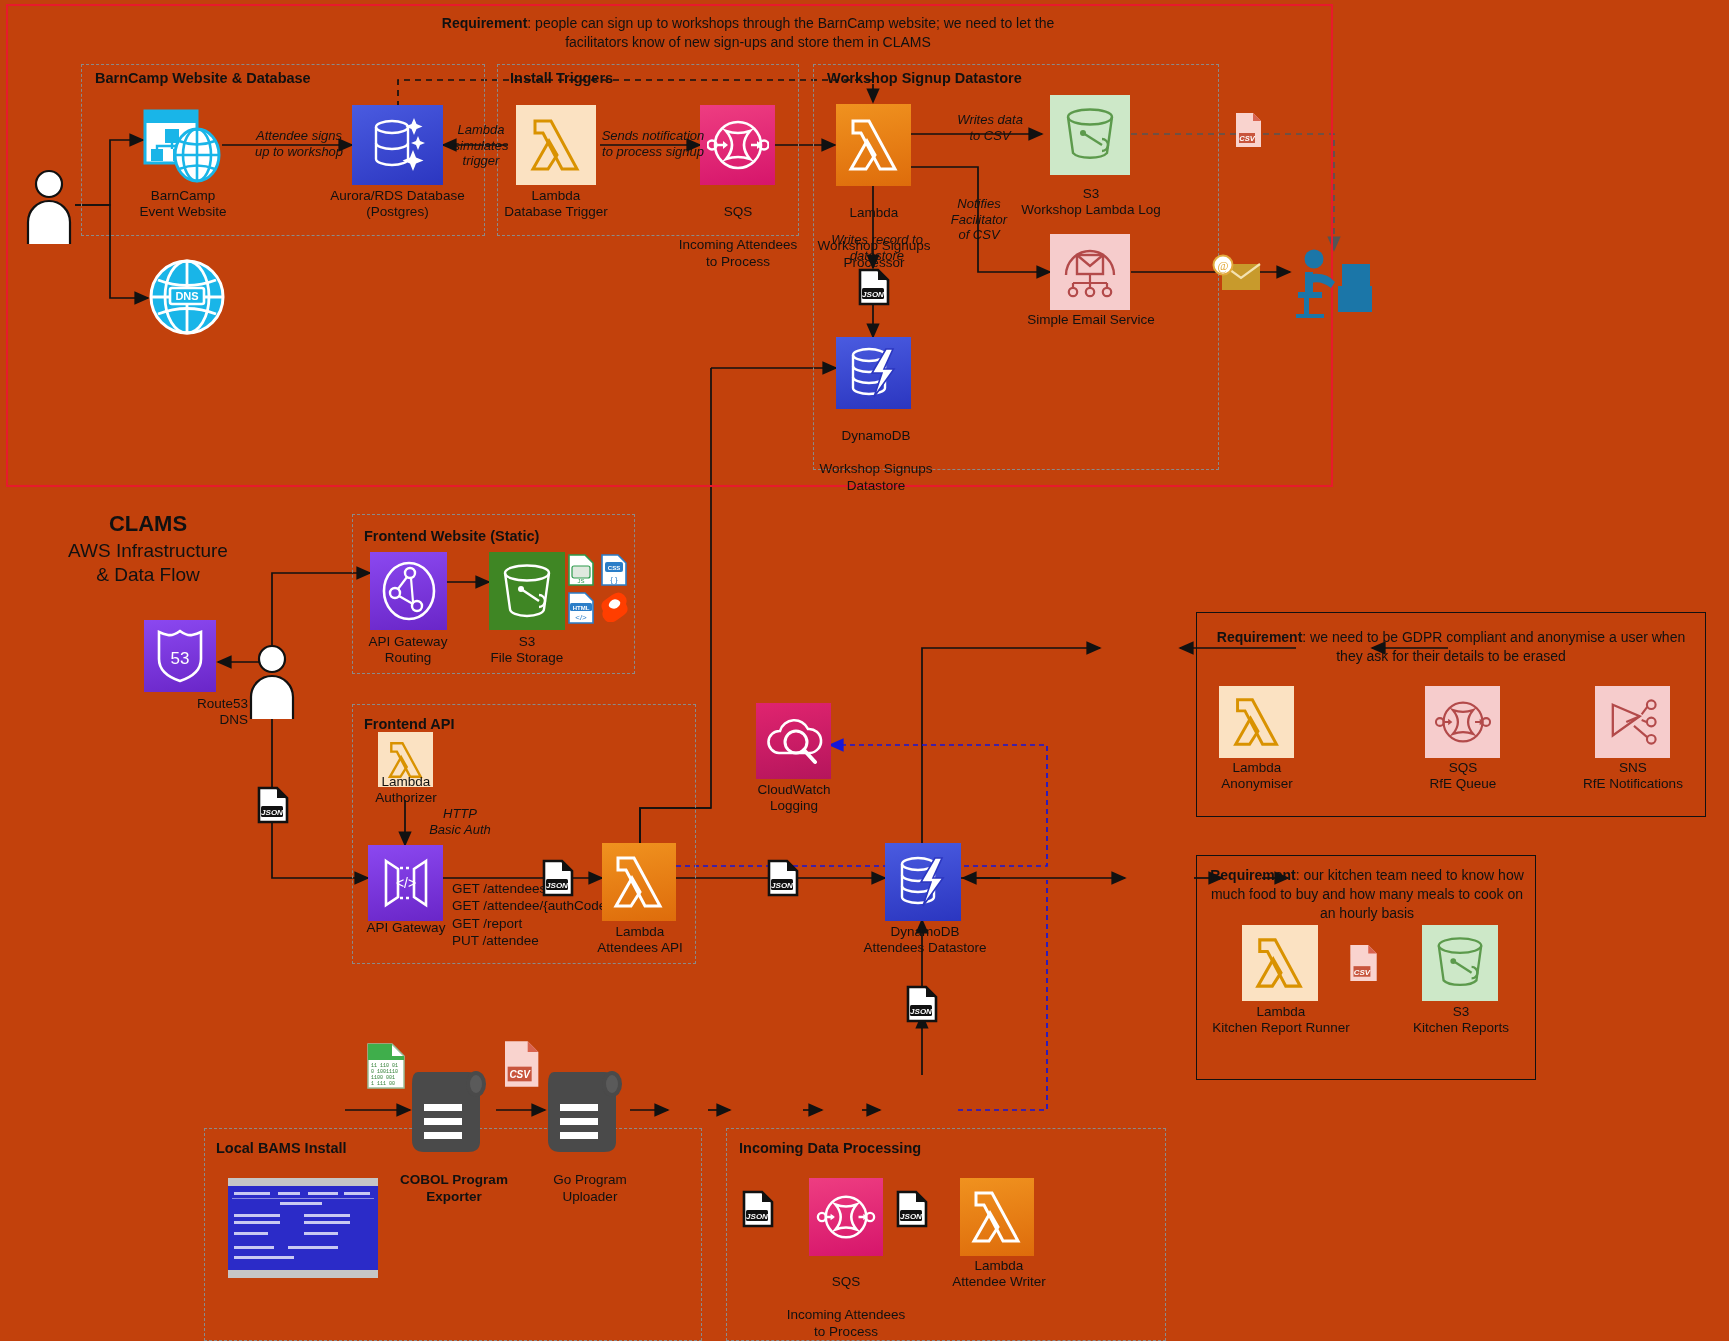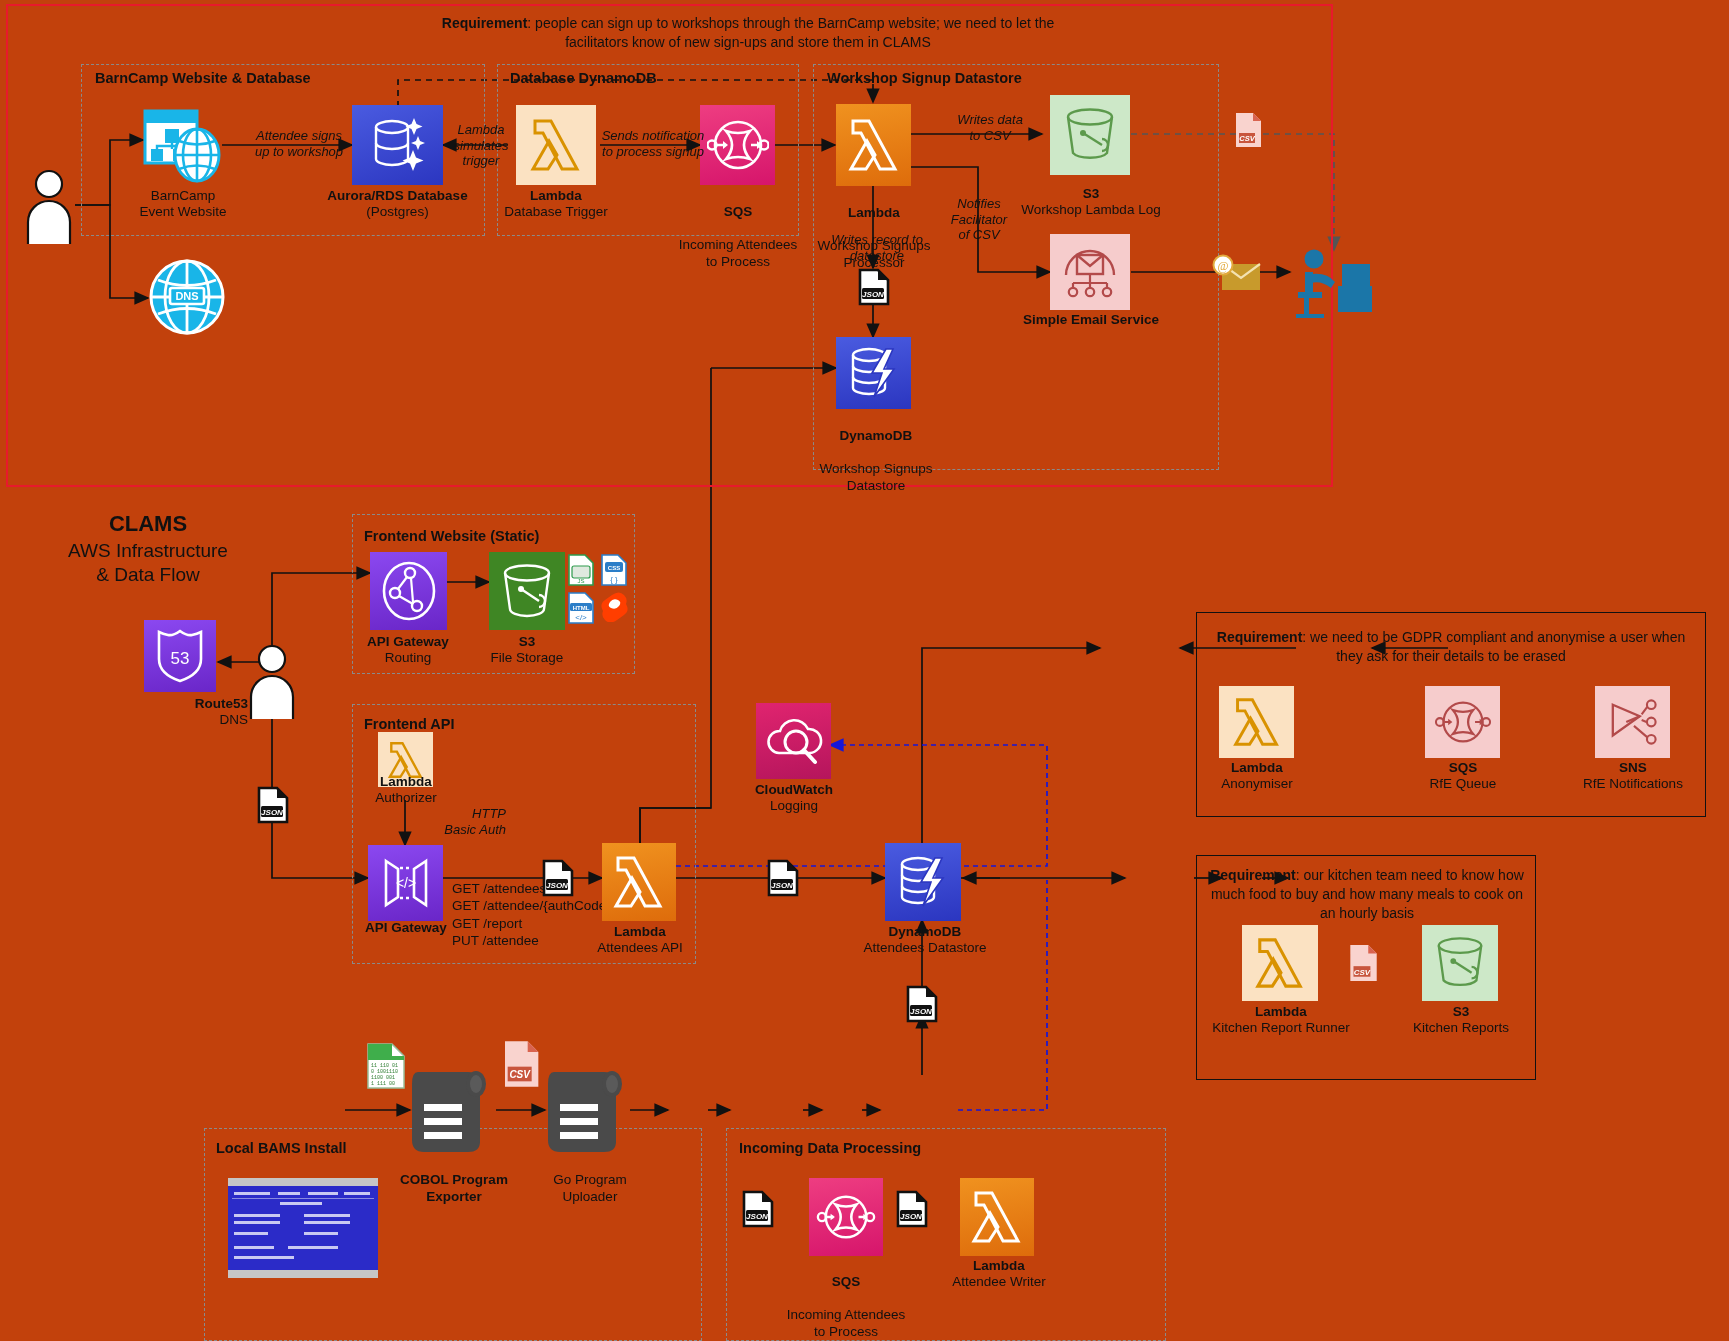--- a/index.html
+++ b/index.html
@@ -14,21 +14,21 @@
   .req-text{position:absolute;font-size:14px;line-height:1.35;text-align:center;color:#111;}
   .req-text b{font-weight:bold;}
   .redbox{position:absolute;box-sizing:border-box;border:2px solid #e8192c;}
 
   
   .tile{position:absolute;display:flex;align-items:center;justify-content:center;box-sizing:border-box;}
   .tile svg{display:block;}
 
   
   .cap{position:absolute;text-align:center;font-size:13.5px;line-height:1.22;color:#111;}
-  .cap .b{font-weight:bold;display:block;}
+  .cap .b{font-weight:normal;display:block;}
   .cap .n{display:block;}
 
   
   .elabel{position:absolute;font-size:13px;font-style:italic;line-height:1.2;text-align:center;color:#111;}
   .elabel.plain{font-style:normal;text-align:left;}
 
   
   .bigtitle{position:absolute;text-align:center;color:#111;}
   .bigtitle .t1{font-size:22px;font-weight:bold;line-height:1.3;}
   .bigtitle .t2{font-size:19px;line-height:1.3;}
@@ -144,21 +144,21 @@
 
   <div class="redbox" style="left:6px;top:4px;width:1327px;height:483px;"></div>
   <div class="req-text" style="left:418px;top:14px;width:660px;">
     <b>Requirement</b><span>: people can sign up to workshops through the BarnCamp website; we need to let the facilitators know of new sign-ups and store them in CLAMS</span>
   </div>
 
   <div class="group" style="left:81px;top:64px;width:404px;height:172px;"></div>
   <div class="group-title" style="left:95px;top:70px;">BarnCamp Website &amp; Database</div>
 
   <div class="group" style="left:497px;top:64px;width:302px;height:172px;"></div>
-  <div class="group-title" style="left:510px;top:70px;">Database DynamoDB</div>
+  <div class="group-title" style="left:510px;top:70px;">Install Triggers</div>
 
   <div class="group" style="left:813px;top:64px;width:406px;height:406px;"></div>
   <div class="group-title" style="left:827px;top:70px;">Workshop Signup Datastore</div>
 
   <div class="tile" style="left:22px;top:168px;width:54px;height:76px;">
     <svg width="54" height="76" viewBox="0 0 54 76">
       <circle cx="27" cy="16" r="13" fill="#fff" stroke="#111" stroke-width="2.2"></circle>
       <path d="M6,76 L6,54 a21,21 0 0 1 42,0 L48,76" fill="#fff" stroke="#111" stroke-width="2.2"></path>
     </svg>
   </div>
@@ -445,21 +445,21 @@
   <div class="tile" style="left:378px;top:732px;width:55px;height:55px;background:#FBE2C2;">
     <svg width="38" height="42" viewBox="0 0 54 60">
       <path d="M6,6 h16 l26,48 h-15 L14,18 h-8 z" fill="none" stroke="#D99200" stroke-width="3.4"></path>
       <path d="M20,26 l8,14 l-9,14 h-15 z" fill="none" stroke="#D99200" stroke-width="3.4"></path>
     </svg>
   </div>
   <div class="cap" style="left:356px;top:774px;width:100px;">
     <span class="b">Lambda</span>
     <span class="n">Authorizer</span>
   </div>
-  <div class="elabel" style="left:414px;top:806px;width:92px;white-space:pre-line;text-align:right;">HTTP
+  <div class="elabel" style="left:414px;top:806px;width:92px;white-space:pre-line;text-align:center;">HTTP
 Basic Auth</div>
 
   <div class="tile" style="left:368px;top:845px;width:75px;height:76px;background:linear-gradient(170deg,#8B48F0,#6A26C8);">
     <svg width="60" height="56" viewBox="0 0 60 56">
       <path d="M10,6 L22,14 v28 L10,50 z" fill="none" stroke="#fff" stroke-width="2.6"></path>
       <path d="M50,6 L38,14 v28 L50,50 z" fill="none" stroke="#fff" stroke-width="2.6"></path>
       <path d="M24,13 h12 M24,43 h12" stroke="#fff" stroke-width="2.4" stroke-dasharray="3 3"></path>
       <text x="30" y="33" font-family="Liberation Sans, sans-serif" font-size="14" fill="#fff" text-anchor="middle">&lt;/&gt;</text>
     </svg>
   </div>

